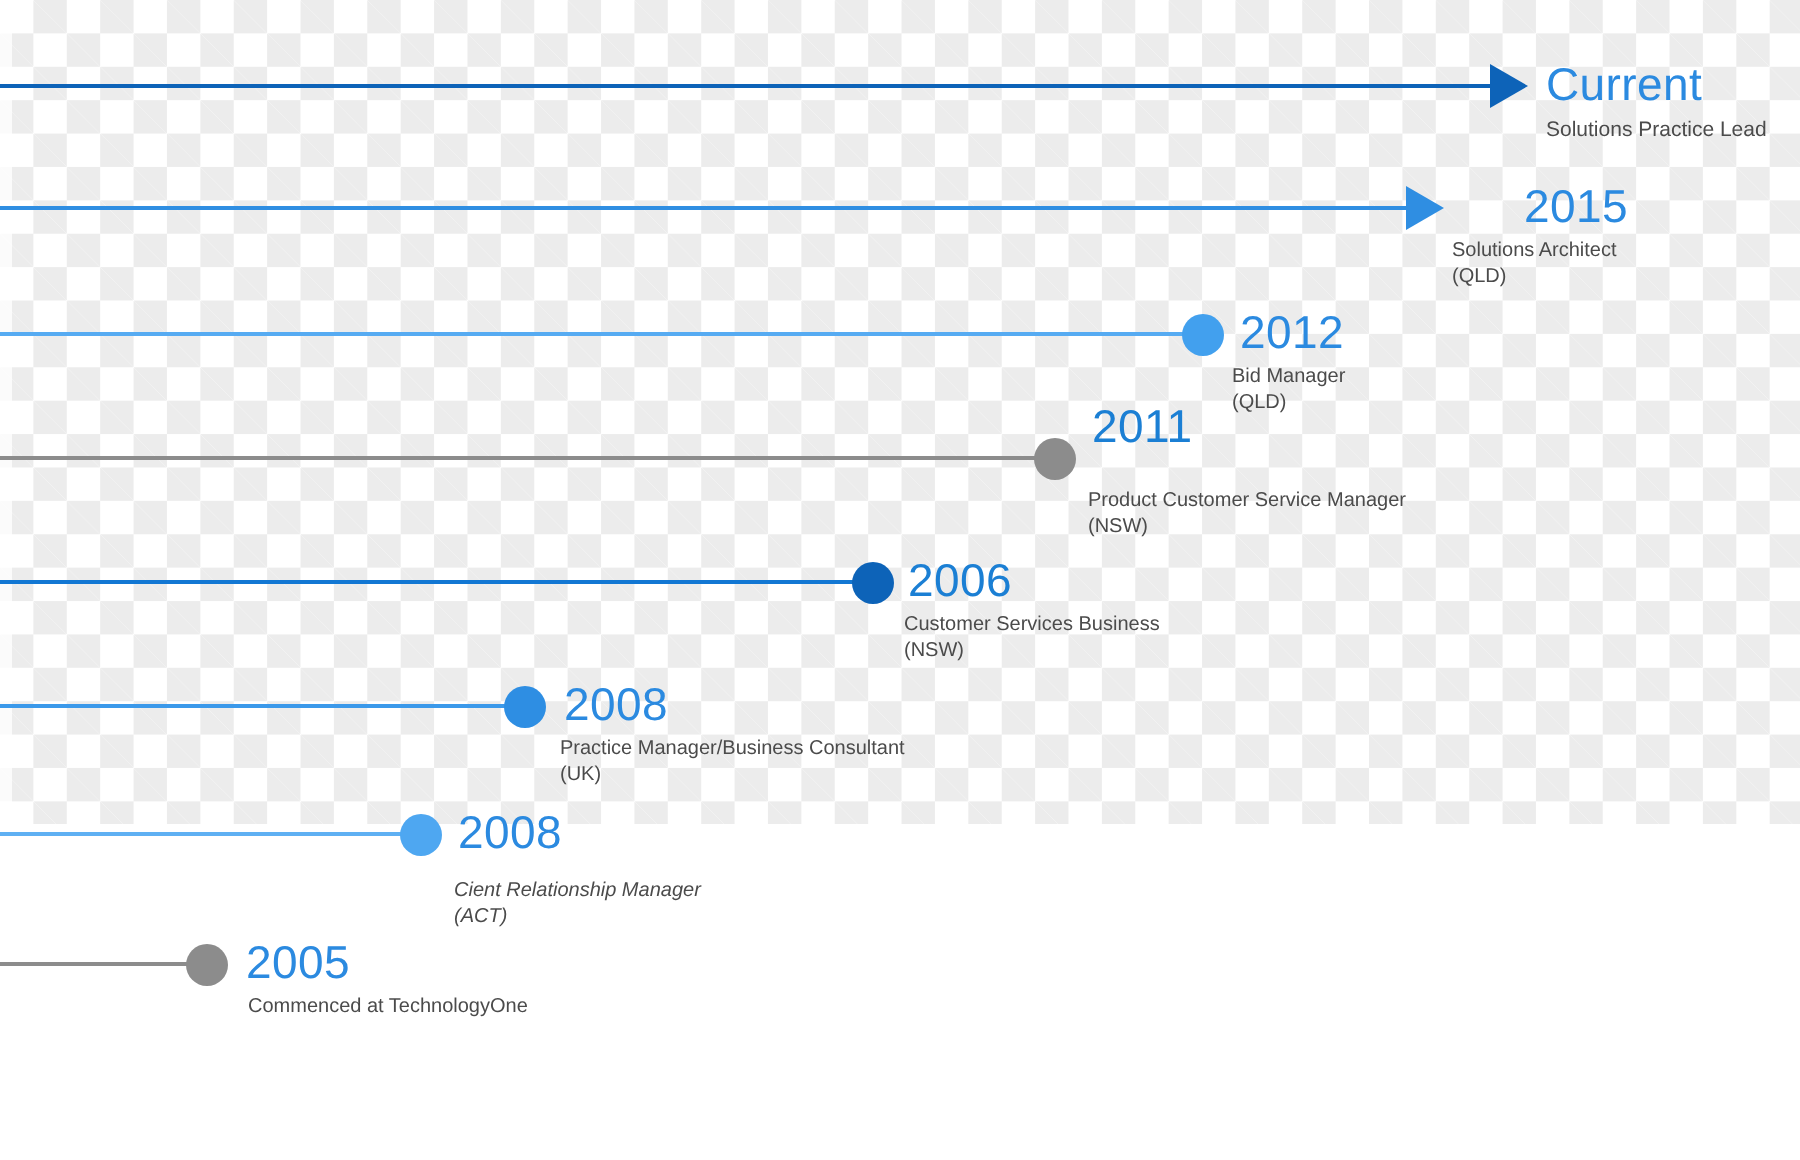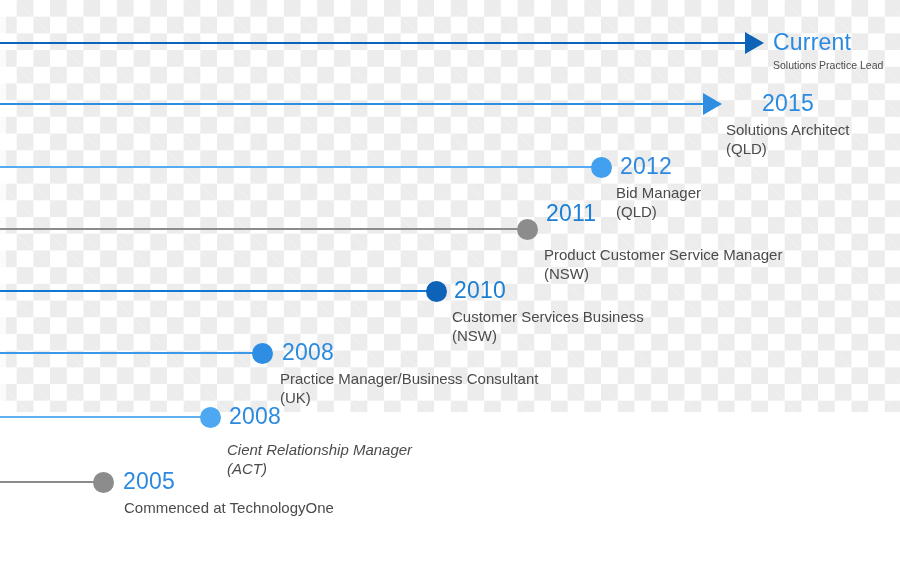--- a/index.html
+++ b/index.html
@@ -68,21 +68,21 @@
     position: absolute;
     font-size: 23px;
     font-weight: 400;
     letter-spacing: 0.2px;
     white-space: nowrap;
     line-height: 1;
   }
 
   .role-label {
     position: absolute;
-    font-size: 15px;
+    font-size: 10px;
     color: #4b4b4b;
     white-space: pre;
     line-height: 1.28;
   }
 
   .role-label.small {
     font-size: 10.5px;
   }
 </style>
 </head>
@@ -114,21 +114,21 @@
     <div class="milestone" style="top: 0px;">
       <div class="connector" style="top: 228px; width: 519px; background: rgb(140, 140, 140);"></div>
       <div class="node-dot" style="left: 517px; top: 219px; background: rgb(140, 140, 140);"></div>
       <div class="year-label" style="left: 546px; top: 202px; color: rgb(27, 127, 212);">2011</div>
       <div class="role-label" style="left: 544px; top: 245px;">Product Customer Service Manager
 (NSW)</div>
     </div>
     <div class="milestone" style="top: 0px;">
       <div class="connector" style="top: 290px; width: 428px; background: rgb(18, 119, 211);"></div>
       <div class="node-dot" style="left: 426px; top: 281px; background: rgb(13, 99, 184);"></div>
-      <div class="year-label" style="left: 454px; top: 279px; color: rgb(27, 127, 212);">2010</div>
+      <div class="year-label" style="left: 454px; top: 279px; color: rgb(27, 127, 212);">2006</div>
       <div class="role-label" style="left: 452px; top: 307px;">Customer Services Business
 (NSW)</div>
     </div>
     <div class="milestone" style="top: 0px;">
       <div class="connector" style="top: 352px; width: 254px; background: rgb(59, 153, 234);"></div>
       <div class="node-dot" style="left: 252px; top: 343px; background: rgb(46, 142, 227);"></div>
       <div class="year-label" style="left: 282px; top: 341px; color: rgb(43, 138, 224);">2008</div>
       <div class="role-label" style="left: 280px; top: 369px;">Practice Manager/Business Consultant
 (UK)</div>
     </div>

